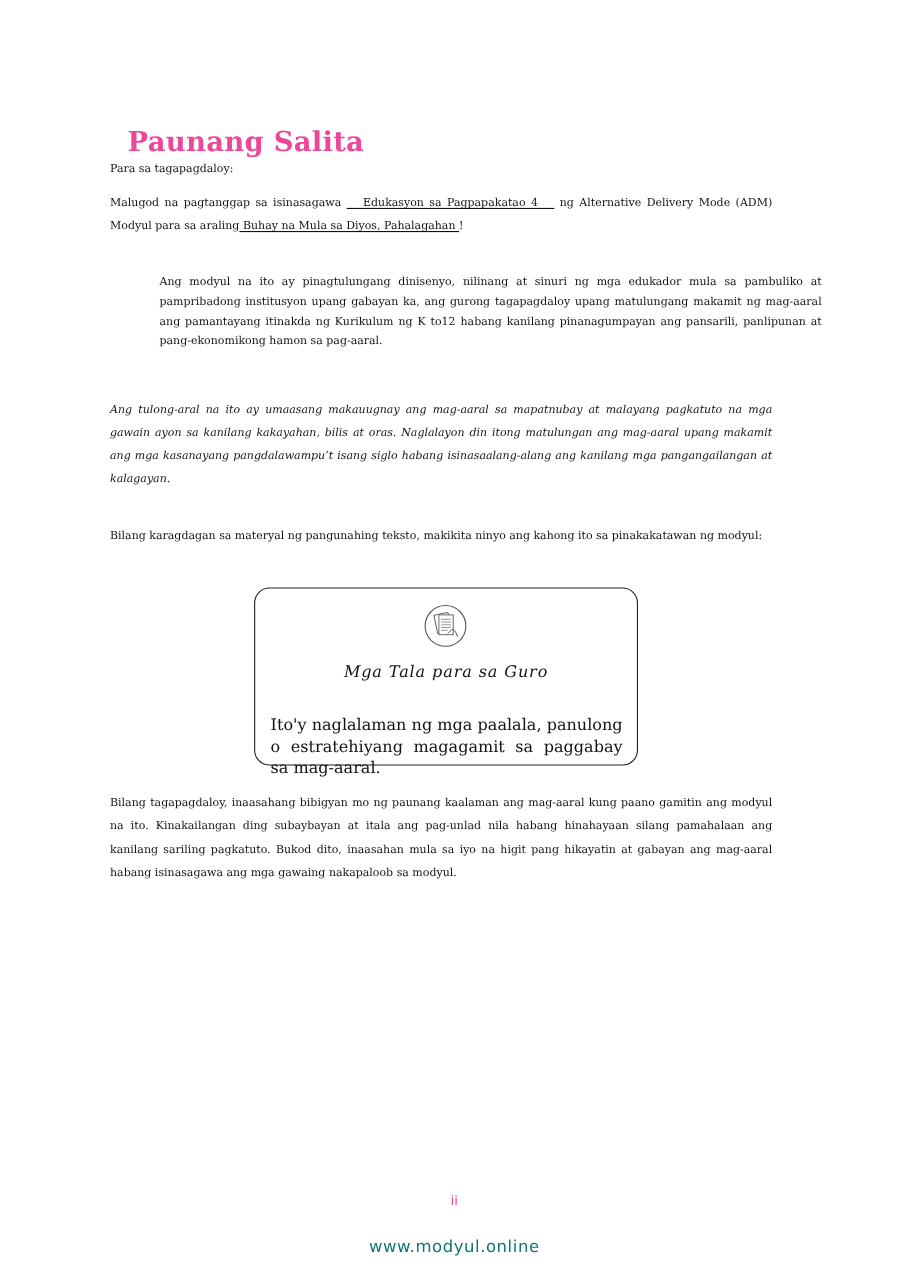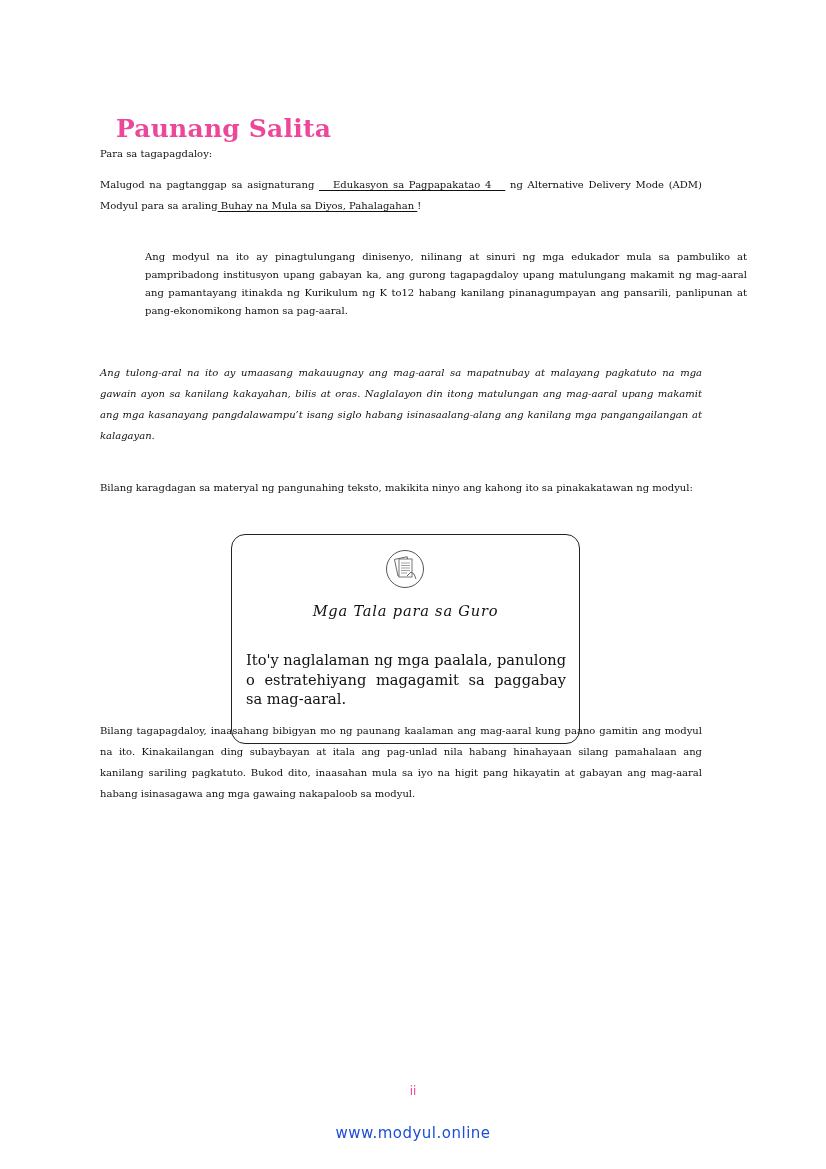--- a/index.html
+++ b/index.html
@@ -4,41 +4,41 @@
 <style>
   html, body { margin: 0; padding: 0; background: #ffffff; }
   body { width: 826px; height: 1169px; position: relative; overflow: hidden;
          font-family: "DejaVu Serif", "Liberation Serif", serif; color: #111; }
   .page { position: absolute; left: 100px; top: 0; width: 602px; }
   h1 { position: absolute; top: 98px; left: 0; margin: 16px; font-size: 25px; font-weight: bold;
        font-family: "DejaVu Serif", serif; letter-spacing: 0.2px; color: #ec4899; }
   p { margin: 0; font-size: 10px; line-height: 21px; text-align: justify; position: absolute; left: 0; width: 602px; }
   .u { text-decoration: underline; text-underline-offset: 2px; white-space: pre; }
   .tight { line-height: 18px; margin-left: 45px; }
-  .box { position: absolute; left: 131px; top: 534px; width: 349px; height: 210px;
+  .box { position: absolute; left: 131px; top: 534px; width: 349px; height: 162px;
          border: 1.5px solid #222; border-radius: 14px; box-sizing: border-box; }
   .icon { position: absolute; left: 153px; top: 14px; width: 40px; height: 40px; }
   .box-title { position: absolute; top: 67px; left: 0; width: 100%; text-align: center;
                font-style: italic; font-size: 14.6px; letter-spacing: 0.8px; }
   .box-body { position: absolute; left: 14px; top: 80px; width: 320px; font-size: 14.6px;
               line-height: 19.5px; text-align: justify; margin-top: 35px; }
   .pagenum { position: absolute; top: 1084px; left: 0; width: 826px; text-align: center;
              font-family: "DejaVu Sans", sans-serif; font-size: 12px; color: #ec4899; }
   .wm { position: absolute; top: 1124px; left: 0; width: 826px; text-align: center;
-        font-family: "DejaVu Sans", sans-serif; font-size: 15px; color: #1d4ed8; letter-spacing: 0.5px; }
+        font-family: "DejaVu Sans", sans-serif; font-size: 15px; color: #0f766e; letter-spacing: 0.5px; }
 </style>
 </head>
 <body>
 
 <div class="page">
   <h1>Paunang Salita</h1>
 
   <p style="top:143px;">Para sa tagapagdaloy:</p>
 
-  <p style="top:174px;"><span>Malugod na pagtanggap sa asignaturang </span><span class="u">   Edukasyon sa Pagpapakatao 4   </span><span> ng Alternative Delivery Mode (ADM) Modyul para sa araling</span><span class="u" style="white-space:normal">     Buhay na Mula sa Diyos, Pahalagahan </span><span>!</span></p>
+  <p style="top:174px;"><span>Malugod na pagtanggap sa isinasagawa </span><span class="u">   Edukasyon sa Pagpapakatao 4   </span><span> ng Alternative Delivery Mode (ADM) Modyul para sa araling</span><span class="u" style="white-space:normal">     Buhay na Mula sa Diyos, Pahalagahan </span><span>!</span></p>
 
   <p class="tight" style="top:248px;">Ang modyul na ito ay pinagtulungang dinisenyo, nilinang at sinuri ng mga edukador mula sa pambuliko at pampribadong institusyon upang gabayan ka, ang gurong tagapagdaloy upang matulungang makamit ng mag-aaral ang pamantayang itinakda ng Kurikulum ng K to12 habang kanilang pinanagumpayan ang pansarili, panlipunan at pang-ekonomikong hamon sa pag-aaral.</p>
 
   <p style="top:362px;font-style:italic;">Ang tulong-aral na ito ay umaasang makauugnay ang mag-aaral sa mapatnubay at malayang pagkatuto na mga gawain ayon sa kanilang kakayahan, bilis at oras. Naglalayon din itong matulungan ang mag-aaral upang makamit ang mga kasanayang pangdalawampu’t isang siglo habang isinasaalang-alang ang kanilang mga pangangailangan at kalagayan.</p>
 
   <p style="top:477px;">Bilang karagdagan sa materyal ng pangunahing teksto, makikita ninyo ang kahong ito sa pinakakatawan ng modyul:</p>
 
   <div class="box">
     <svg class="icon" viewBox="0 0 40 40">
       <circle cx="20" cy="20" r="18.5" fill="none" stroke="#555" stroke-width="1"></circle>

